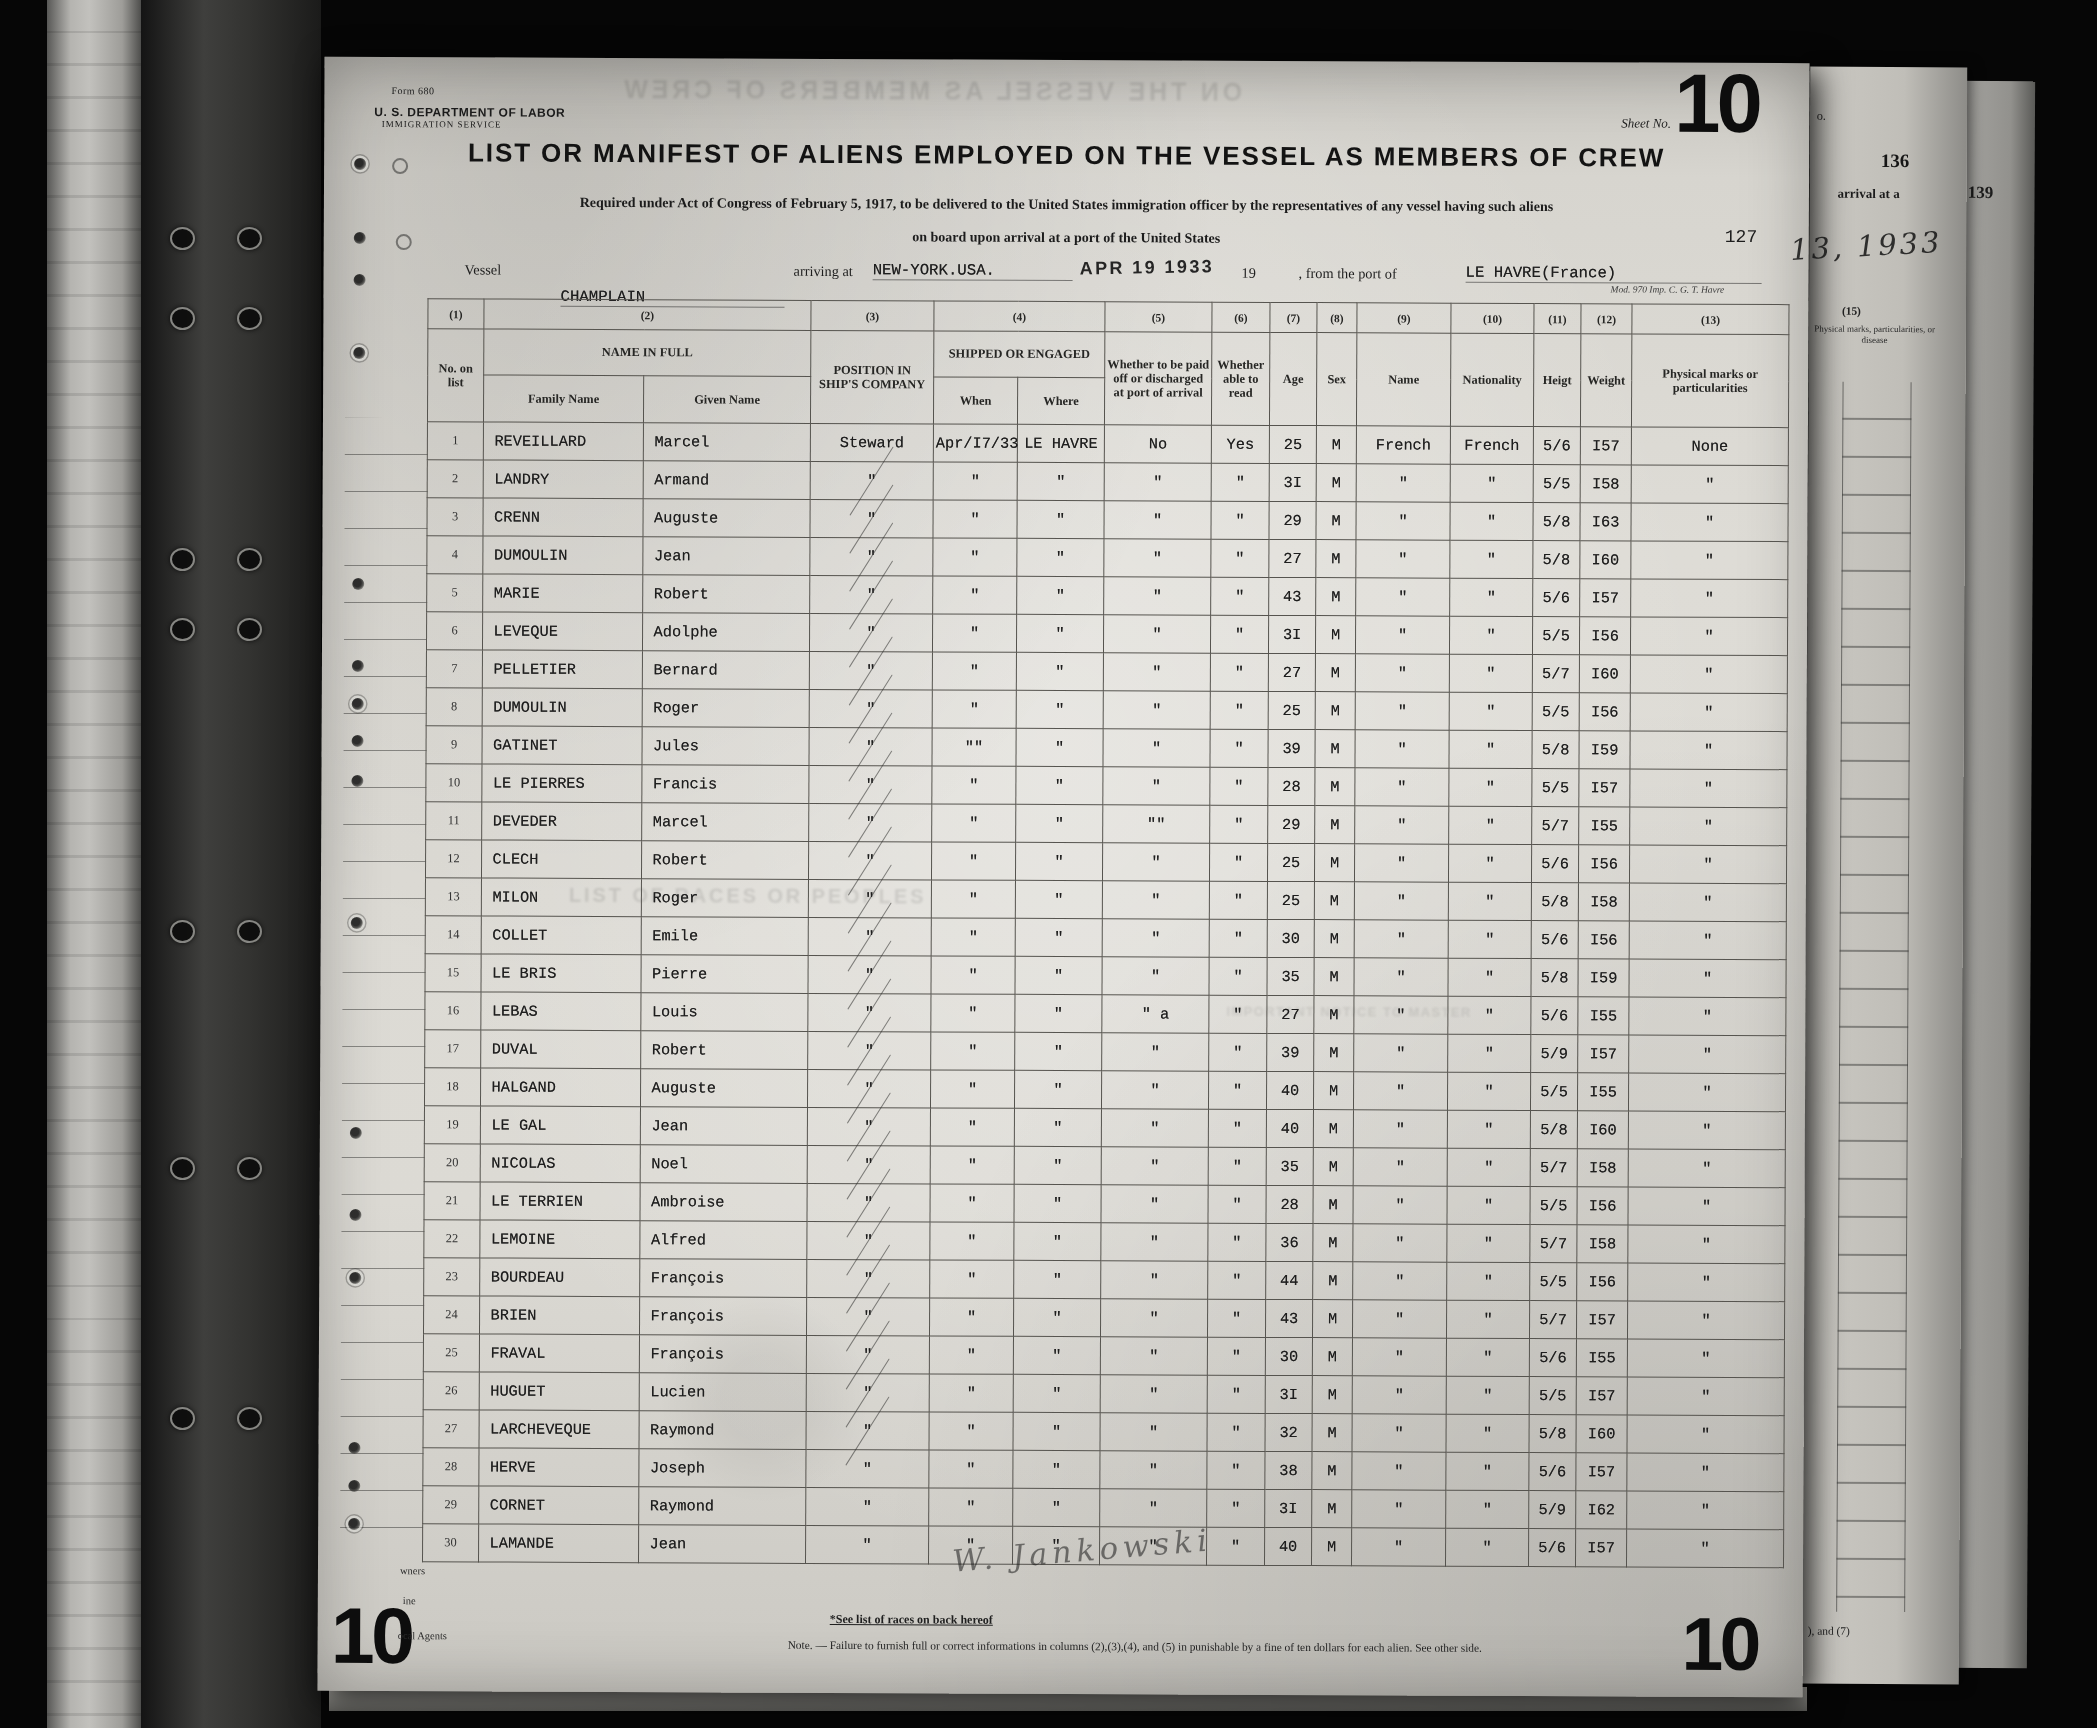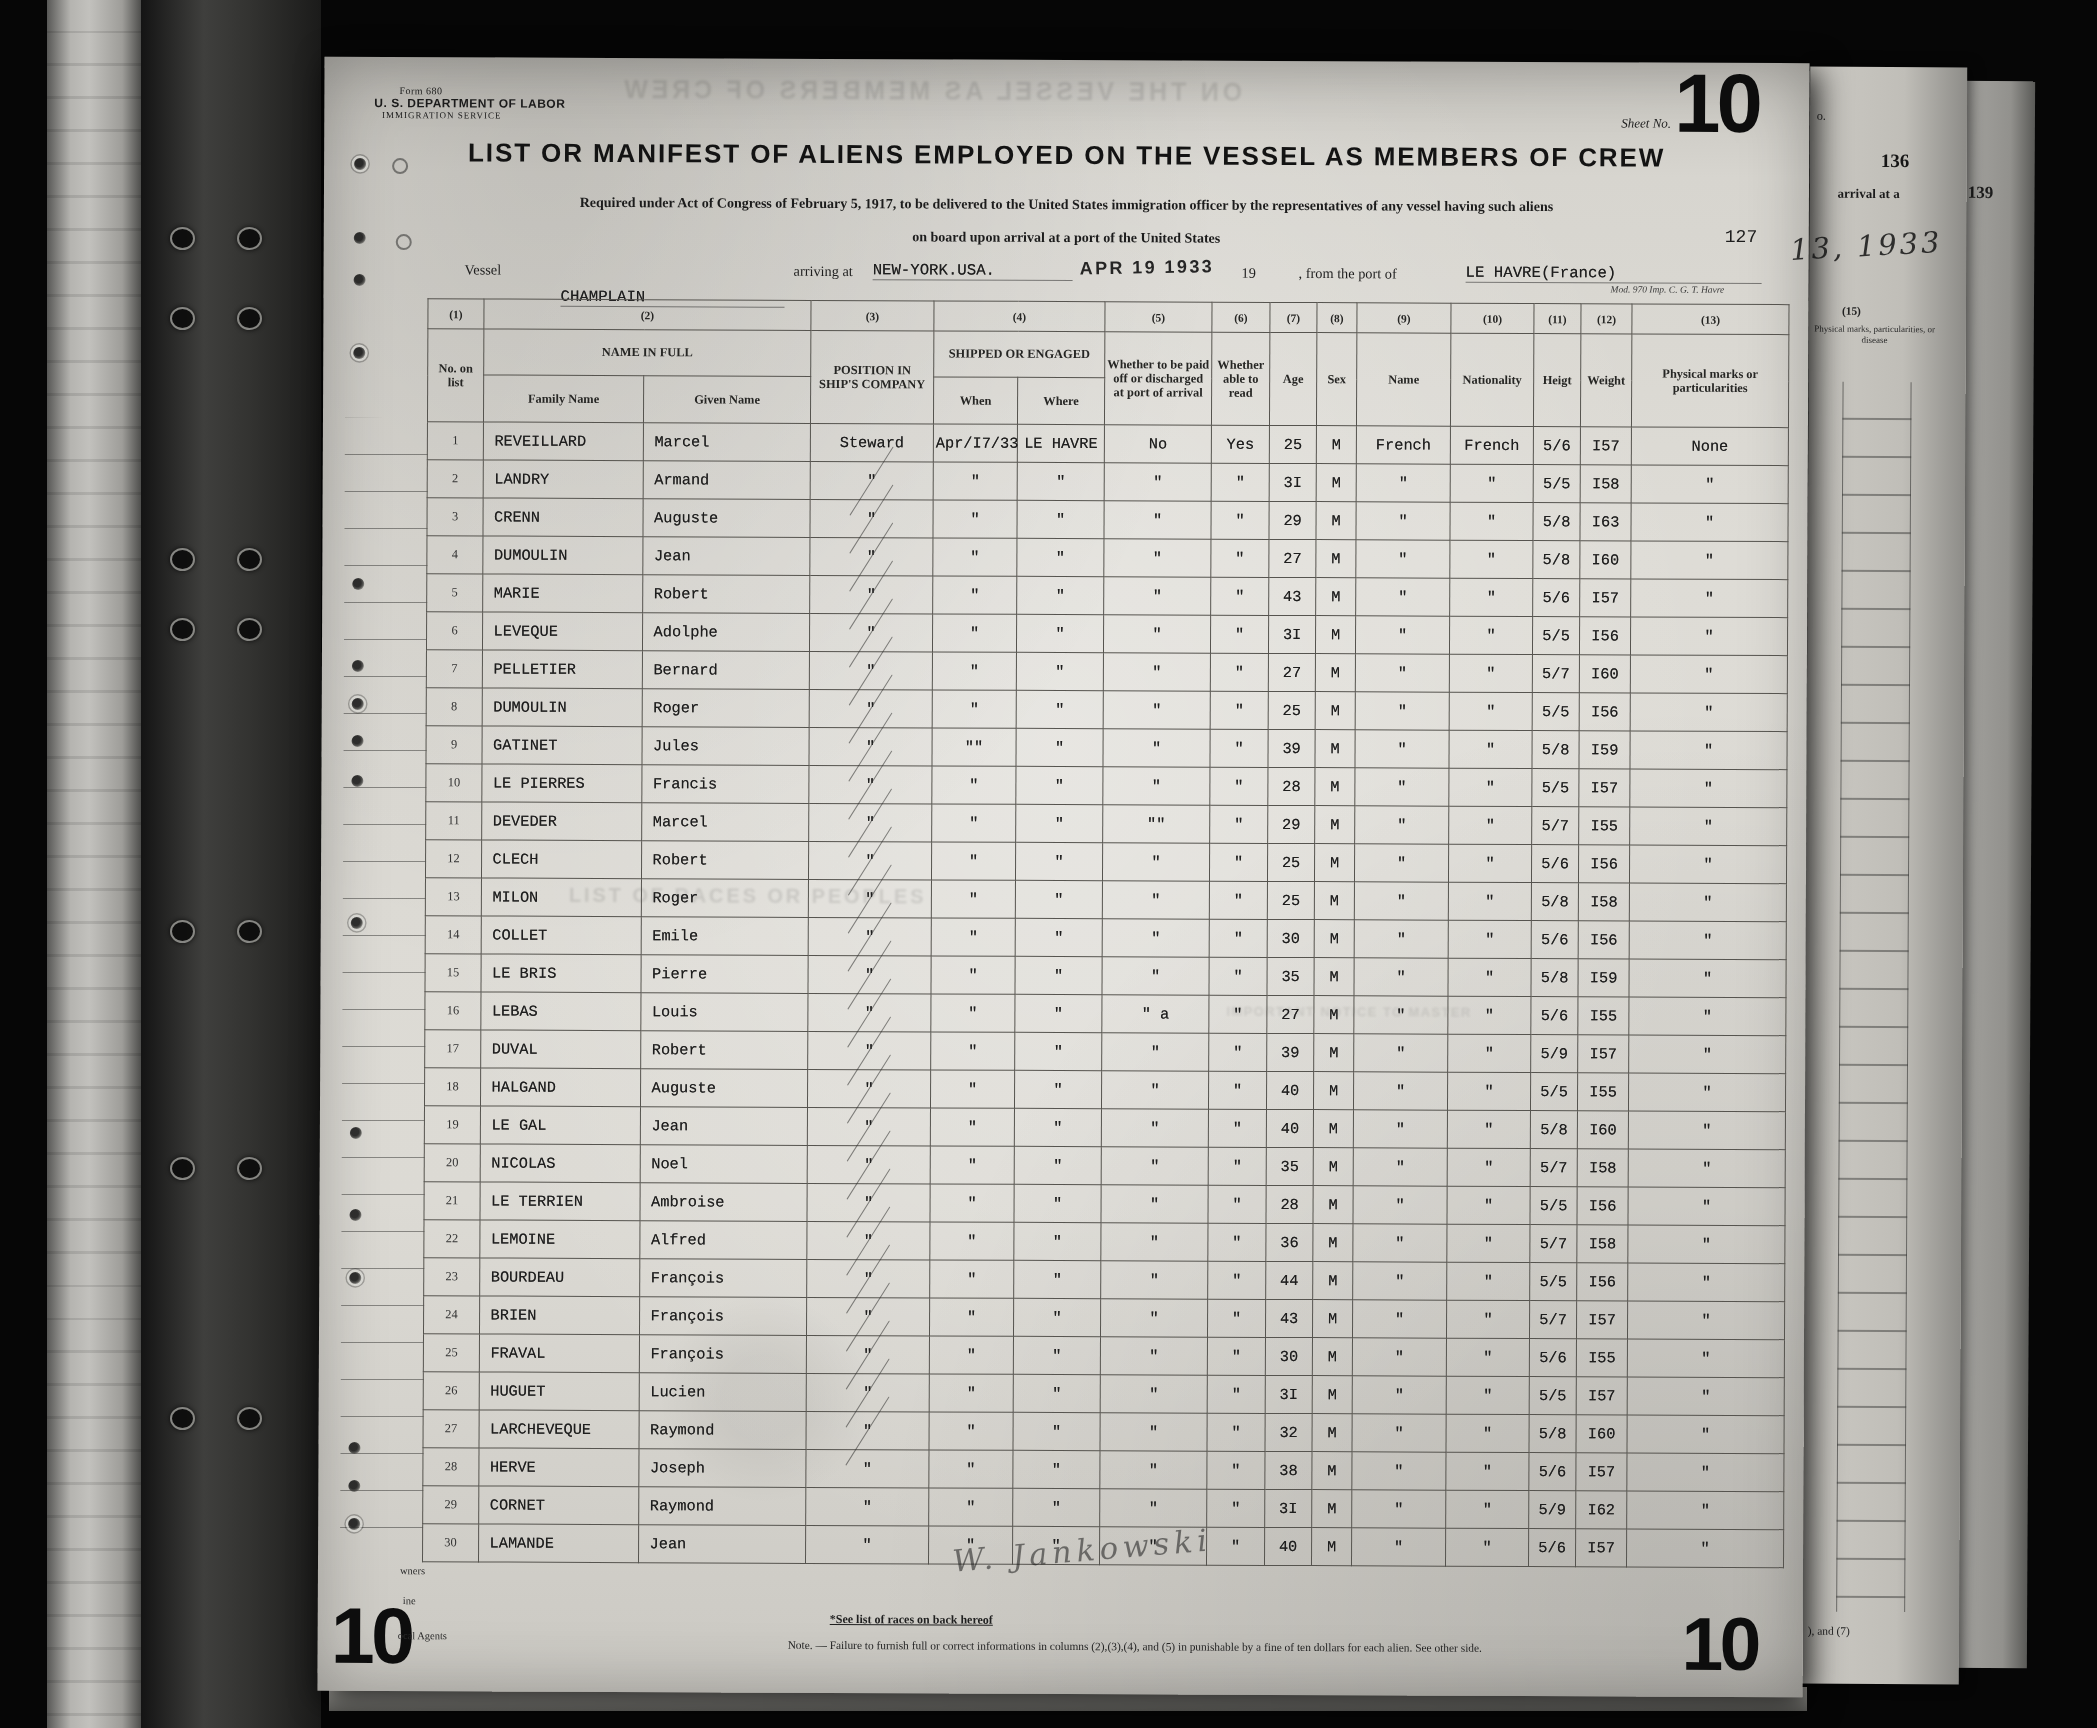--- a/index.html
+++ b/index.html
@@ -72,22 +72,22 @@
   }
   .eyelet{
     position:absolute;width:12.4px;height:12.4px;border-radius:50%;
     background:radial-gradient(circle at 42% 42%, #111 0 3.8px, #3c3c3a 5.7px, rgba(0,0,0,0) 8.6px);
     opacity:.85;
   }
   .eyelet.ring{box-shadow:0 0 0 2.4px rgba(244,243,238,.7),0 0 0 3.8px rgba(0,0,0,.30);}
   .hole-ring{position:absolute;width:12.4px;height:12.4px;border:2.4px solid rgba(60,60,58,.6);border-radius:50%;}
   
   .dept{position:absolute;left:50px;top:28px;color:#1b1b1b;line-height:1.25;}
-  .dept .l1{font:10px "Liberation Serif",serif;letter-spacing:0.5px;margin-left:25px;}
-  .dept .l2{font:bold 12px "Liberation Sans",sans-serif;letter-spacing:0.5px;}
+  .dept .l1{font:10px "Liberation Serif",serif;letter-spacing:0.5px;margin-left:17px;}
+  .dept .l2{font:bold 12px "Liberation Sans",sans-serif;letter-spacing:0.5px;margin-top:9px;}
   .dept .l3{font:9px "Liberation Serif",serif;letter-spacing:1px;margin-left:7.6px;}
   .page-title{
     position:absolute;left:0;right:0;top:80px;text-align:center;
     font:bold 26px "Liberation Sans",sans-serif;letter-spacing:1.9px;color:#131313;
   }
   .subtitle1{position:absolute;left:29px;right:29px;top:137px;text-align:center;font:bold 14px "Liberation Serif",serif;color:#1c1c1c;}
   .subtitle2{position:absolute;left:0;right:0;top:170px;text-align:center;font:bold 14px "Liberation Serif",serif;color:#1c1c1c;}
   .sheet-label{position:absolute;left:1297px;top:53px;font:italic 13px "Liberation Serif",serif;color:#222;}
   .big-ten{font:900 83px "Liberation Sans",sans-serif;letter-spacing:-3.8px;color:#0d0d0d;line-height:1;}
   .big-ten.top{position:absolute;left:1350px;top:-1px;}

